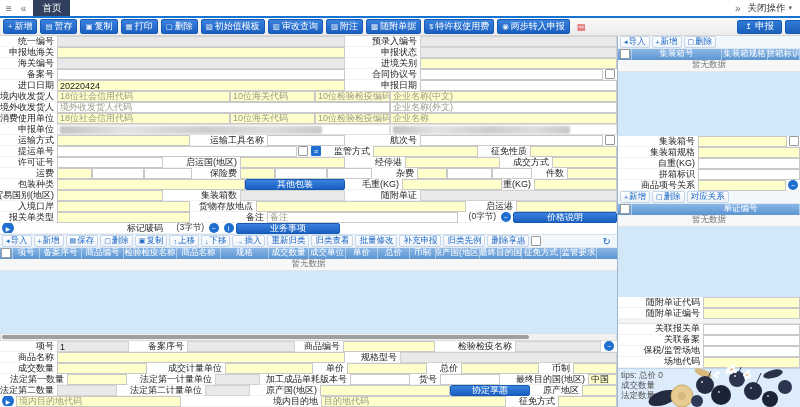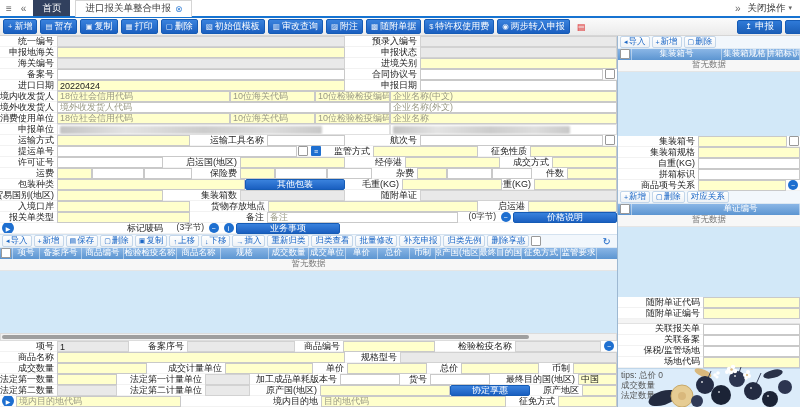--- a/index.html
+++ b/index.html
@@ -72,24 +72,20 @@
 <body>
 
 <div class="app">
 
   <div class="tabbar">
     <span class="tb-ico">≡</span>
     <span class="tb-ico">«</span>
     <div class="tab active">
       <span>首页</span>
     </div>
-    <div class="tab doc">
-      <span>进口报关单整合申报</span>
-      <span class="tab-close">⊗</span>
-    </div>
     <div class="tb-spacer"></div>
     <span class="tb-ico">»</span>
     <div class="close-ops">
       <span>关闭操作</span>
       <span class="caret">▾</span>
     </div>
   </div>
 
   <div class="toolbar">
     <div id="mainBtns" style="display:flex;gap:3px;">
@@ -277,21 +273,21 @@
             <div class="cell lbl" style="width: 57px;">贸易国别(地区)</div>
             <div class="cell f fy" style="width: 106px;"></div>
             <div class="cell lbl" style="width: 77px;">集装箱数</div>
             <div class="cell f fg" style="width: 105px;"></div>
             <div class="cell lbl" style="width: 75px;">随附单证</div>
             <div class="cell f fg fx"></div>
           </div>
           <div class="frow">
             <div class="cell lbl" style="width: 57px;">入境口岸</div>
             <div class="cell f fy" style="width: 133px;"></div>
-            <div class="cell lbl" style="width: 78px; font-family: Liberation Serif, serif;">货物存放地点</div>
+            <div class="cell lbl" style="width: 66px; font-family: Liberation Serif, serif;">货物存放地点</div>
             <div class="cell f fy" style="width: 210px;"></div>
             <div class="cell lbl" style="width: 50px;">启运港</div>
             <div class="cell f fy fx"></div>
           </div>
           <div class="frow">
             <div class="cell lbl" style="width: 57px;">报关单类型</div>
             <div class="cell f fy" style="width: 133px;"></div>
             <div class="cell lbl" style="width: 77px;">备注</div>
             <div class="cell f fw ph fx">备注</div>
             <div class="cell txt" style="width: 40px;">(0字节)</div>
@@ -421,21 +417,21 @@
             <div class="cell lbl" style="width: 78px;">成交计量单位</div>
             <div class="cell f fy" style="width: 88px;"></div>
             <div class="cell lbl" style="width: 34px;">单价</div>
             <div class="cell f fy" style="width: 80px;"></div>
             <div class="cell lbl" style="width: 34px;">总价</div>
             <div class="cell f fy" style="width: 78px;"></div>
             <div class="cell lbl" style="width: 34px;">币制</div>
             <div class="cell f fy fx"></div>
           </div>
           <div class="frow">
-            <div class="cell lbl" style="width: 57px; padding-left: 44px;">法定第一数量</div>
+            <div class="cell lbl" style="width: 67px; padding-left: 44px;">法定第一数量</div>
             <div class="cell f fy" style="width: 60px;"></div>
             <div class="cell lbl" style="width: 88px;">法定第一计量单位</div>
             <div class="cell f fg" style="width: 45px;"></div>
             <div class="cell lbl" style="width: 90px;">加工成品单耗版本号</div>
             <div class="cell f fw" style="width: 60px;"></div>
             <div class="cell lbl" style="width: 30px;">货号</div>
             <div class="cell f fw" style="width: 60px;"></div>
             <div class="cell lbl" style="width: 88px;">最终目的国(地区)</div>
             <div class="cell f fy fx">中国</div>
           </div>

